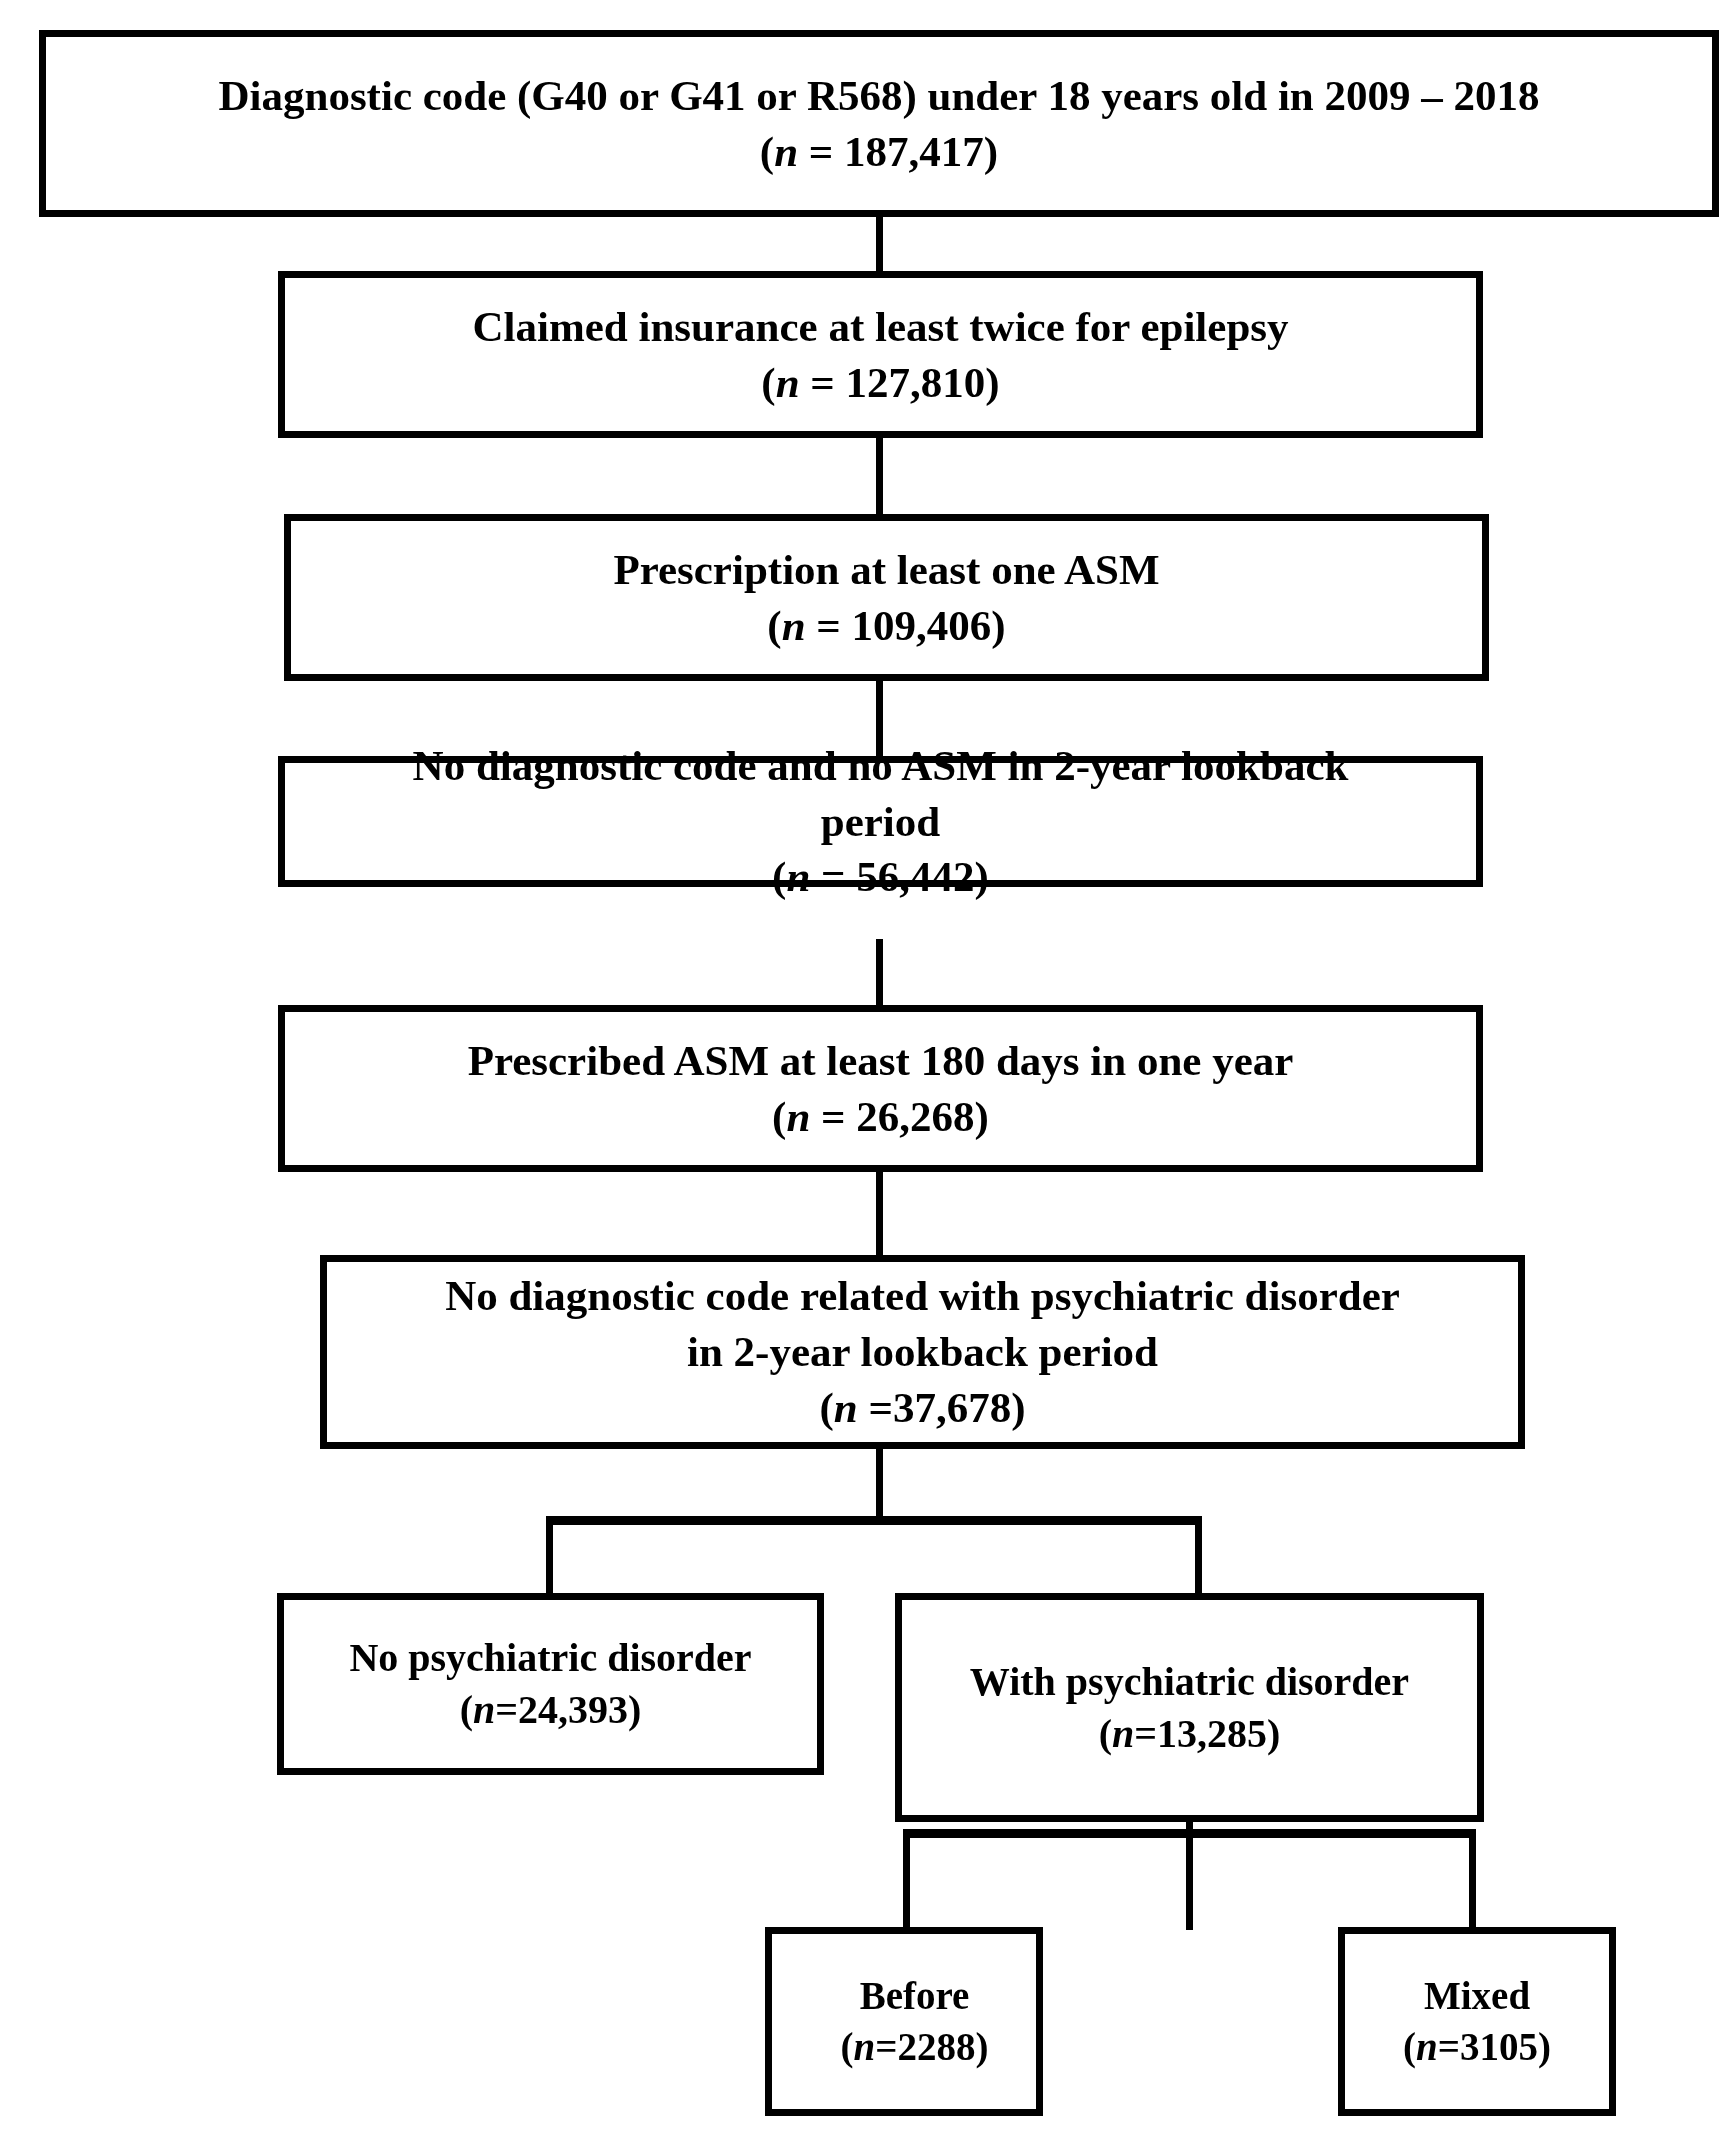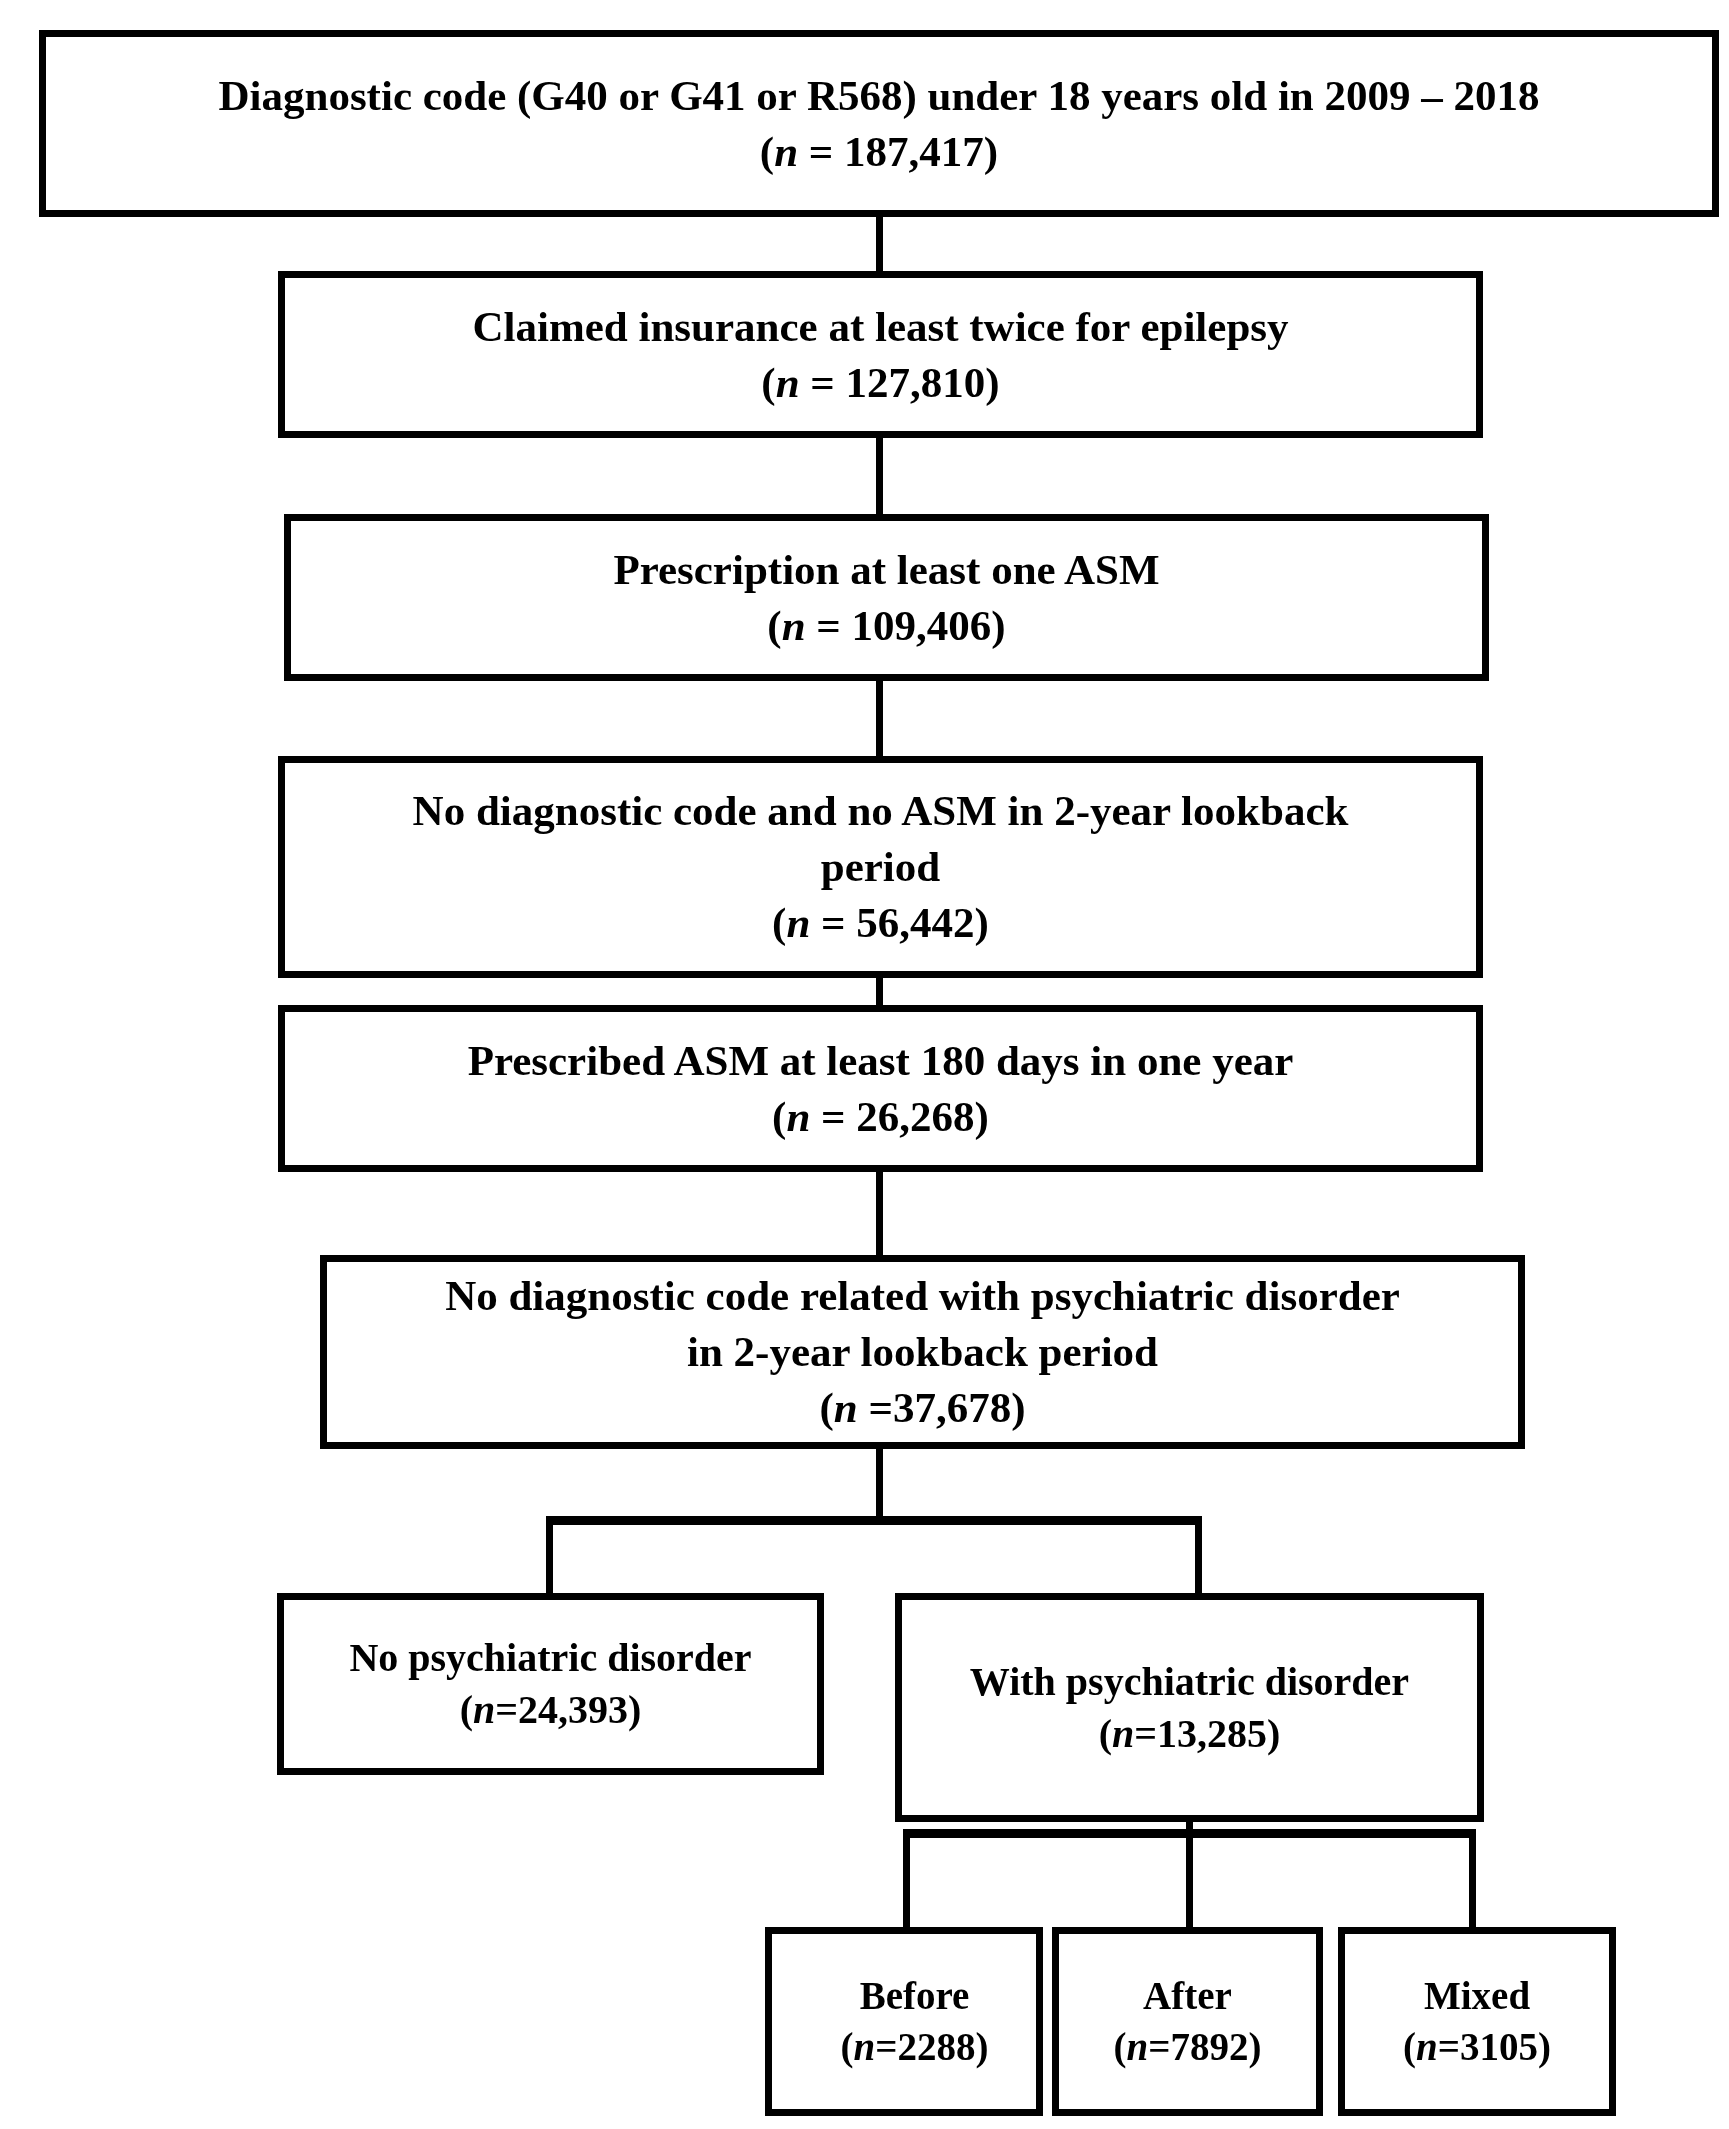--- a/index.html
+++ b/index.html
@@ -36,21 +36,21 @@
     white-space: nowrap;
   }
   .node .line em {
     font-style: italic;
     font-weight: bold;
   }
   
   #node-root       { left: 39px;   top: 30px;   width: 1680px; height: 187px; font-size: 43px; }
   #node-claimed    { left: 278px;  top: 271px;  width: 1205px; height: 167px; font-size: 43px; }
   #node-rx-asm     { left: 284px;  top: 514px;  width: 1205px; height: 167px; font-size: 43px; }
-  #node-lookback   { left: 278px;  top: 756px; width: 1205px; height: 222px; font-size: 43px; }
+  #node-lookback   { left: 278px;  top: 756px; width: 1205px; height: 131px; font-size: 43px; }
   #node-180days    { left: 278px;  top: 1005px; width: 1205px; height: 167px; font-size: 43px; }
   #node-nopsych-lb { left: 278px;  top: 1255px; width: 1205px; height: 194px; font-size: 43px; margin-left: 42px; }
   #node-nopsych    { left: 277px;  top: 1593px; width: 547px;  height: 182px; font-size: 40px; }
   #node-withpsych  { left: 895px; top: 1593px; width: 589px;  height: 229px; font-size: 40px; }
   #node-before     { left: 765px; top: 1927px; width: 278px;  height: 189px; font-size: 39px; padding-left: 21px; }
   #node-after      { left: 1052px; top: 1927px; width: 271px;  height: 189px; font-size: 39px; }
   #node-mixed      { left: 1338px; top: 1927px; width: 278px;  height: 189px; font-size: 39px; }
 
   
   .conn {
@@ -135,24 +135,20 @@
   <div class="node" id="node-withpsych">
     <span class="line">With psychiatric disorder</span>
     <span class="line"><span>(</span><em>n</em><span>=13,285)</span></span>
   </div>
 
   <div class="node" id="node-before">
     <span class="line">Before</span>
     <span class="line"><span>(</span><em>n</em><span>=2288)</span></span>
   </div>
 
-  <div class="node" id="node-after">
-    <span class="line">After</span>
-    <span class="line"><span>(</span><em>n</em><span>=7892)</span></span>
-  </div>
 
   <div class="node" id="node-mixed">
     <span class="line">Mixed</span>
     <span class="line"><span>(</span><em>n</em><span>=3105)</span></span>
   </div>
 
 </div>
 
 
 </body></html>

